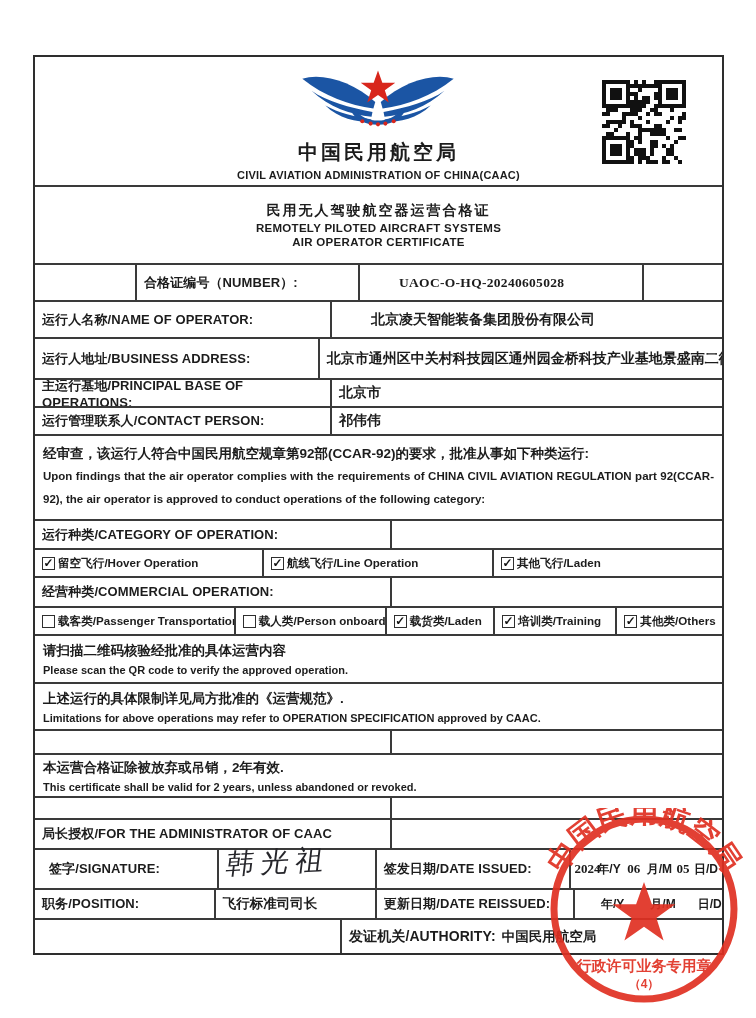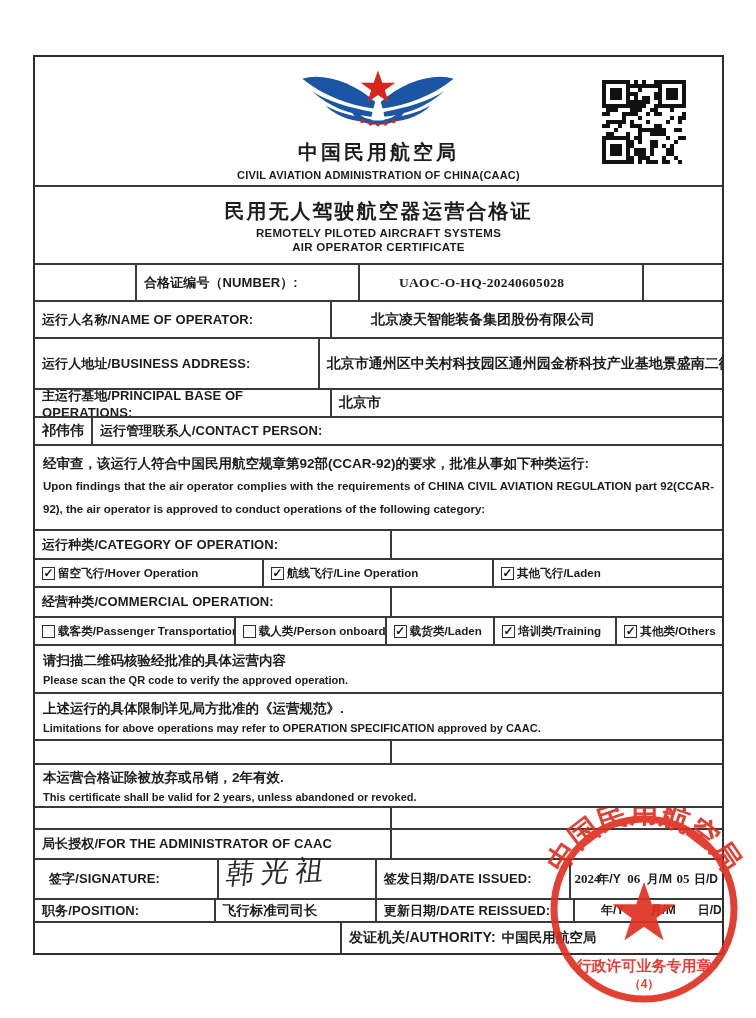--- a/index.html
+++ b/index.html
@@ -21,31 +21,31 @@
   .val{font-weight:700;font-size:14px;}
   .nowrap{white-space:nowrap;}
   
   .r-header{height:130px;position:relative;justify-content:center;}
   .hdr-center{display:flex;flex-direction:column;align-items:center;justify-content:flex-start;padding-top:8px;}
   .agency-cn{font-size:20px;letter-spacing:3px;font-weight:600;margin-top:2px;font-family:"Liberation Serif", serif;}
   .agency-en{font-size:11px;font-weight:700;margin-top:3px;letter-spacing:0.2px;}
   .qr{position:absolute;right:36px;top:22px;width:84px;height:86px;display:flex;align-items:center;justify-content:center;}
   
   .r-title{height:78px;flex-direction:column;align-items:center;justify-content:center;}
-  .title-cn{font-size:20px;font-weight:600;letter-spacing:2px;font-family:"Liberation Serif", serif;}
+  .title-cn{font-size:14px;font-weight:600;letter-spacing:2px;font-family:"Liberation Serif", serif;}
   .title-en{font-size:11.5px;font-weight:700;margin-top:2px;letter-spacing:0.3px;}
   
   .r-number{height:37px;}
   .w-num1{width:102px;}
   .w-num2{width:223px;}
   .w-num3{width:252px;margin-left:32px;}
   .num-val{font-family:"Liberation Serif", serif;font-size:13.5px;font-weight:600;letter-spacing:0.3px;}
   
   .w-label{width:297px;}
-  .r-opname{height:37px;gap:32px;} .r-address{height:51px;} .r-base{height:28px;} .r-contact{height:28px;}
+  .r-opname{height:37px;gap:32px;} .r-address{height:41px;} .r-base{height:28px;} .r-contact{height:28px;}
   
   .r-approval{height:85px;flex-direction:column;align-items:flex-start;justify-content:center;padding:4px 8px;}
   .appr-cn{font-size:13.5px;font-weight:600;line-height:1.5;}
   .appr-en{font-size:11.5px;font-weight:700;line-height:2.0;text-align:justify;width:100%;}
   
   .w-half{width:357px;}
   .r-sechead{height:29px;}
   .r-catboxes{height:28px;}
   .r-comboxes{height:28px;}
   .cat-c1{width:229px;} .cat-c2{width:230px;}
@@ -54,21 +54,21 @@
       font-size:12px;font-weight:700;margin-right:3px;flex:0 0 auto;line-height:1;color:#111;box-sizing:border-box;}
   .cb-lab{font-size:11.6px;font-weight:700;white-space:nowrap;}
   
   .r-note{flex-direction:column;align-items:flex-start;justify-content:center;padding:3px 8px;}
   .r-qrnote{height:48px;} .r-opspec{height:47px;} .r-validity{height:43px;}
   .note-cn{font-size:13.5px;font-weight:600;}
   .note-en{font-size:11px;font-weight:700;margin-top:4px;}
   .r-gap1{height:24px;} .r-gap2{height:22px;}
   .r-admin{height:30px;}
   
-  .r-sign{height:40px;padding-left:7px;} .r-position{height:23px;} .r-authority{height:43px;}
+  .r-sign{height:40px;padding-left:7px;} .r-position{height:30px;} .r-authority{height:43px;}
   .sig-c1{width:185px;} .sig-c2{width:165px;} .sig-c3{width:203px;}
   .auth-c1{width:307px;}
   .sig-hand{
     font-family:"DejaVu Serif", serif;font-size:28px;font-weight:400;color:#26262b;
     transform:rotate(-3deg) skewX(-10deg);letter-spacing:7px;position:relative;top:-7px;z-index:3;white-space:nowrap;
   }
   .date-cell{display:flex;align-items:center;gap:4px;font-size:12px;font-weight:700;white-space:nowrap;padding:2px 4px;}
   .date-num{font-family:"Liberation Serif", serif;font-size:13px;font-weight:700;min-width:18px;text-align:center;}
   .date-num.day{min-width:14px;}
   
@@ -284,25 +284,25 @@
   <div class="row r-base">
     <div class="cell w-label">
         <span class="lbl">主运行基地/PRINCIPAL BASE OF OPERATIONS:</span>
       </div>
     <div class="cell">
         <span class="val nowrap">北京市</span>
       </div>
   </div>
 
   <div class="row r-contact">
-    <div class="cell">
-        <span class="val nowrap">祁伟伟</span>
-      </div>
     <div class="cell w-label">
         <span class="lbl">运行管理联系人/CONTACT PERSON:</span>
+      </div>
+    <div class="cell">
+        <span class="val nowrap">祁伟伟</span>
       </div>
   </div>
 
   <div class="row r-approval">
     <div class="appr-cn">经审查，该运行人符合中国民用航空规章第92部(CCAR-92)的要求，批准从事如下种类运行:</div>
     <div class="appr-en">Upon findings that the air operator complies with the requirements of CHINA CIVIL AVIATION REGULATION part 92(CCAR-92), the air operator is approved to conduct operations of the following category:</div>
   </div>
 
   <div class="row r-sechead">
     <div class="cell w-half">

